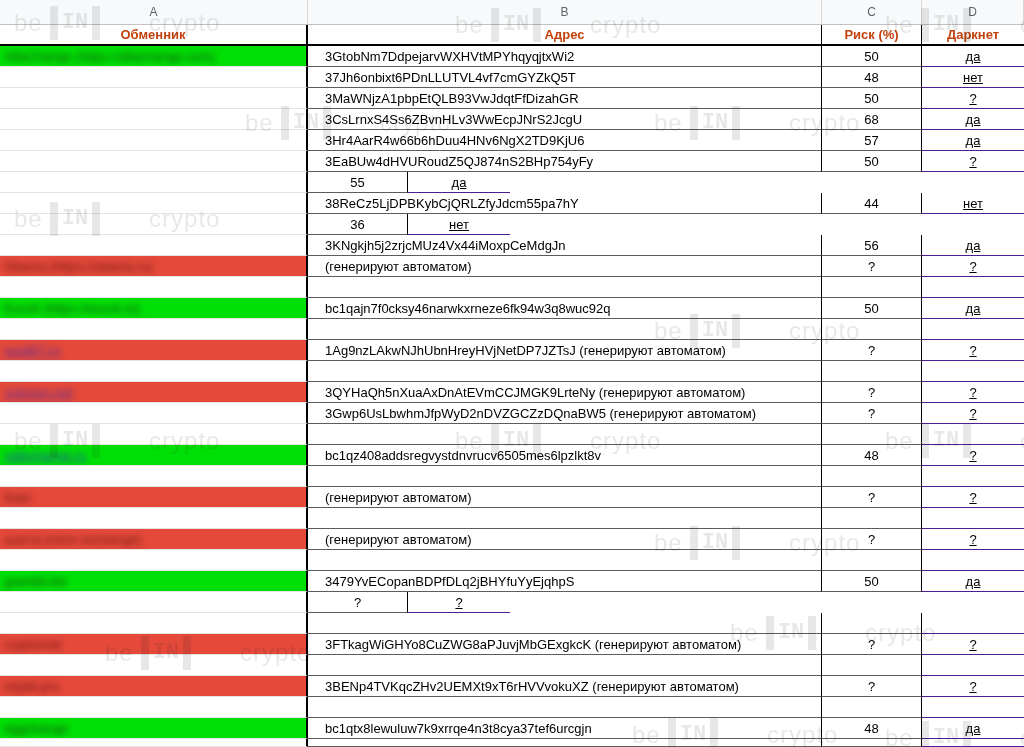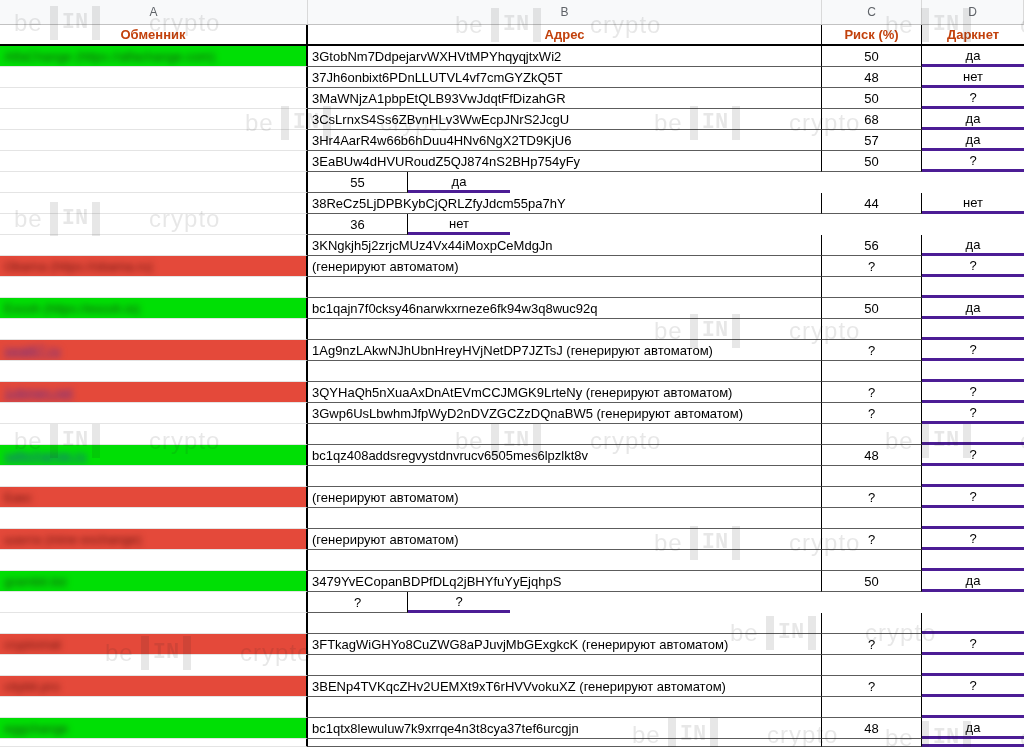--- a/index.html
+++ b/index.html
@@ -18,23 +18,23 @@
     box-sizing:border-box;height:100%;border-right:1px solid #000;white-space:nowrap;overflow:hidden;}
   .hrow .hcell.a{border-right:2px solid #000;}
   .hrow .hcell.d{border-right:none;}
   
   #rows{position:relative;}
   .row{display:flex;height:21px;box-sizing:border-box;}
   .row.partial{height:8px;overflow:hidden;}
   .cell{box-sizing:border-box;height:100%;font-size:13px;color:#000;display:flex;align-items:center;
     white-space:nowrap;overflow:hidden;}
   .cell.a{width:308px;border-right:2px solid #000;border-bottom:1px solid #e4e4e4;padding-left:4px;}
-  .cell.b{width:514px;border-right:1px solid #000;border-bottom:1px solid #5c5c5c;padding-left:4px;}
+  .cell.b{width:514px;border-right:1px solid #000;border-bottom:1px solid #5c5c5c;padding-left:17px;}
   .cell.c{width:100px;border-right:1px solid #000;border-bottom:1px solid #5c5c5c;justify-content:center;}
-  .cell.d{width:102px;border-bottom:3px solid #4c1d95;justify-content:center;}
+  .cell.d{width:102px;border-bottom:1px solid #4c1d95;justify-content:center;text-decoration:underline;}
   .bg-green{background:#00df05;}
   .bg-red{background:#e4493a;}
   .redacted{filter:blur(3px);font-size:13px;}
   .nm-green{color:#14500e;}
   .nm-red{color:#6b1410;}
   .nm-red-link{color:#5c2d91;text-decoration:underline;}
   .nm-green-link{color:#1f4fa3;text-decoration:underline;}
   
   .wm{position:absolute;display:flex;align-items:center;gap:7px;opacity:0.10;color:#222;
     pointer-events:none;font-size:24px;line-height:1;user-select:none;}

